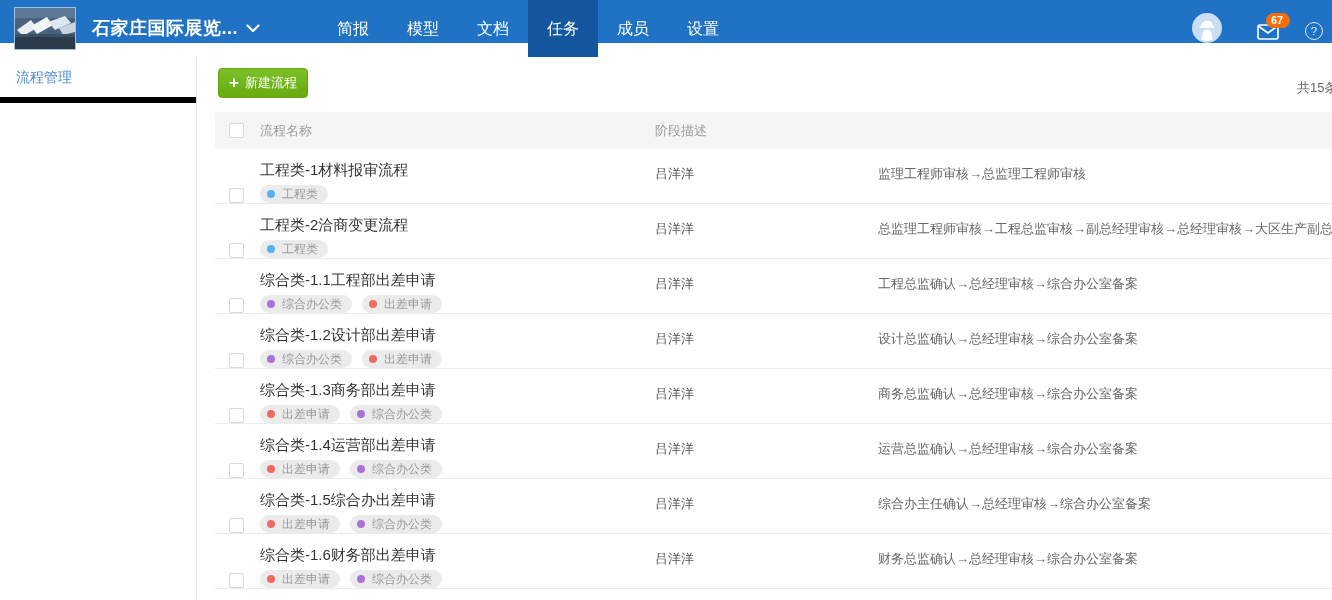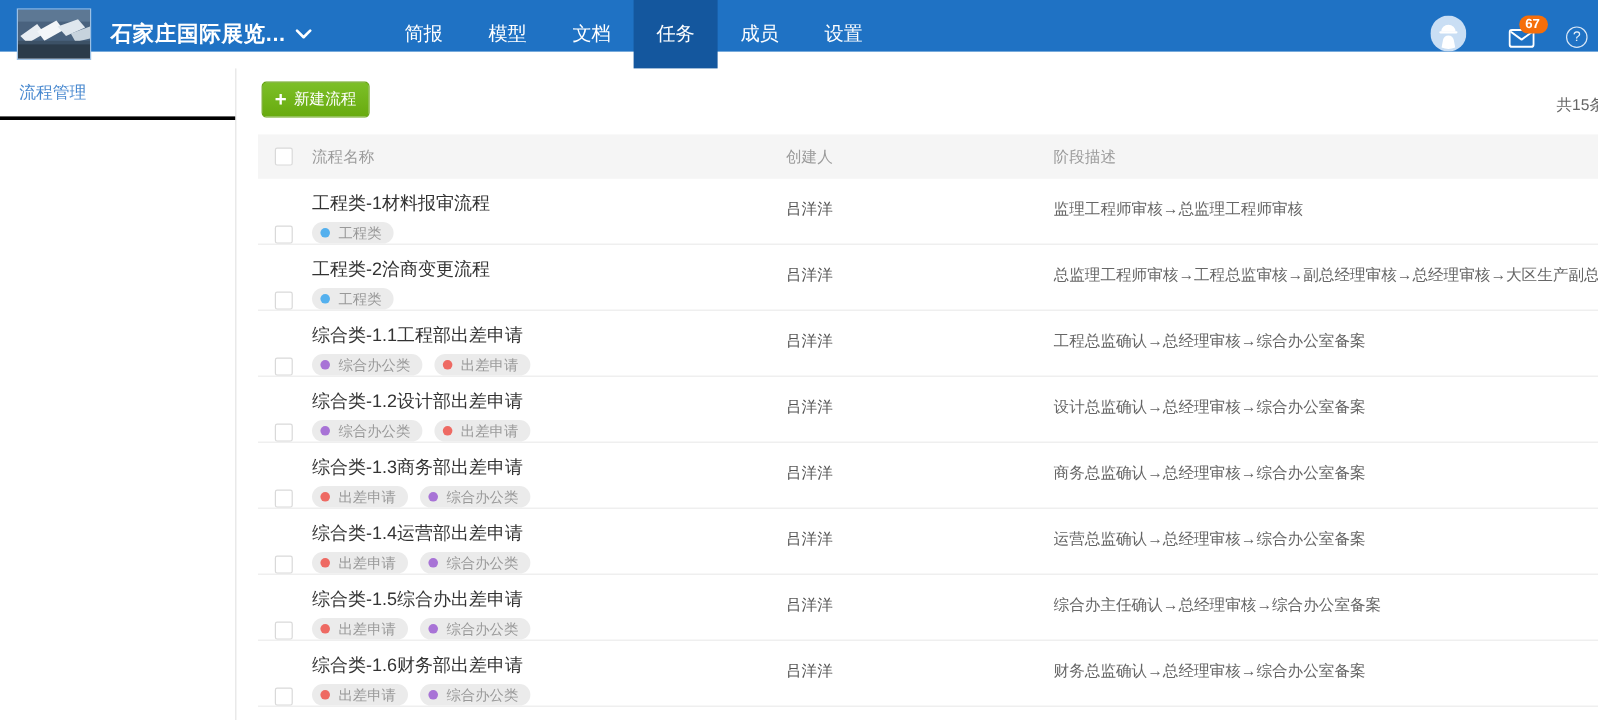--- a/index.html
+++ b/index.html
@@ -15,21 +15,21 @@
   .chevron{position:absolute;left:246px;top:24px;cursor:pointer;}
   .nav{position:absolute;left:318px;top:0;height:57px;display:flex;text-align:center;}
   .nav-item{padding:0 19px;height:57px;line-height:57px;color:#fff;font-size:16px;cursor:pointer;white-space:nowrap;}
   .nav-item.active{background:var(--navbar_active,#14579e);}
   .avatar{position:absolute;left:1192px;top:13px;width:30px;height:30px;border-radius:50%;cursor:pointer;}
   .mail{position:absolute;left:1257px;top:24px;cursor:pointer;}
   .badge{position:absolute;left:1266px;top:13px;min-width:14px;padding:1px 5px;background:var(--badge_orange,#f56e0a);color:#fff;font-size:11px;font-weight:bold;border-radius:9px;text-align:left;line-height:13px;}
   .help{position:absolute;left:1305px;top:22px;width:16px;height:16px;border:1.4px solid #d9e7f6;border-radius:50%;color:#e8f1fa;font-size:11.5px;line-height:16px;text-align:center;cursor:pointer;}
   
   .sidebar{position:absolute;top:57px;left:0;width:197px;height:543px;background:#fff;border-right:1px solid #e4e4e4;box-sizing:border-box;}
-  .side-item{height:40px;line-height:40px;padding-left:16px;font-size:14px;color:#4a8ad0;border-bottom:3px solid #000000;cursor:pointer;}
+  .side-item{height:40px;line-height:40px;padding-left:16px;font-size:14px;color:#4a8ad0;border-bottom:6px solid #000000;cursor:pointer;}
   
   .main{position:absolute;top:57px;left:197px;width:1135px;height:543px;}
   .new-btn{position:absolute;left:21px;top:11px;width:90px;height:30px;border:1px solid #64a310;border-radius:4px;
     background:linear-gradient(#7cbf27,#68ab0f);color:#fff;font-size:13px;cursor:pointer;
     display:flex;align-items:center;justify-content:center;gap:6px;font-family:inherit;}
   .new-btn .plus{font-size:17px;font-weight:bold;line-height:1;margin-top:-2px;}
   .total{position:absolute;left:1100px;top:22px;font-size:13px;color:#666;white-space:nowrap;}
   
   .table{position:absolute;left:18px;top:55px;width:1250px;}
   .thead{display:flex;height:37px;line-height:37px;background:#f5f5f5;color:#9b9b9b;font-size:13px;}
@@ -106,21 +106,20 @@
   <button class="new-btn">
     <span class="plus">+</span>
     <span>新建流程</span>
   </button>
   <div class="total">共15条</div>
 
   <div class="table">
     <div class="thead" id="thead">
       <span class="cb"></span>
     <span class="hcol-name">流程名称</span>
-        <span class="hcol-creator">创建人</span>
         <span class="hcol-stage">阶段描述</span>
       </div>
     <div id="tbody">
   <div class="row">
     <div class="col-name">
       <span class="cb"></span>
       <div class="name-wrap">
         <div class="pname">工程类-1材料报审流程</div>
         <div class="tags">
                 <span class="tag">

